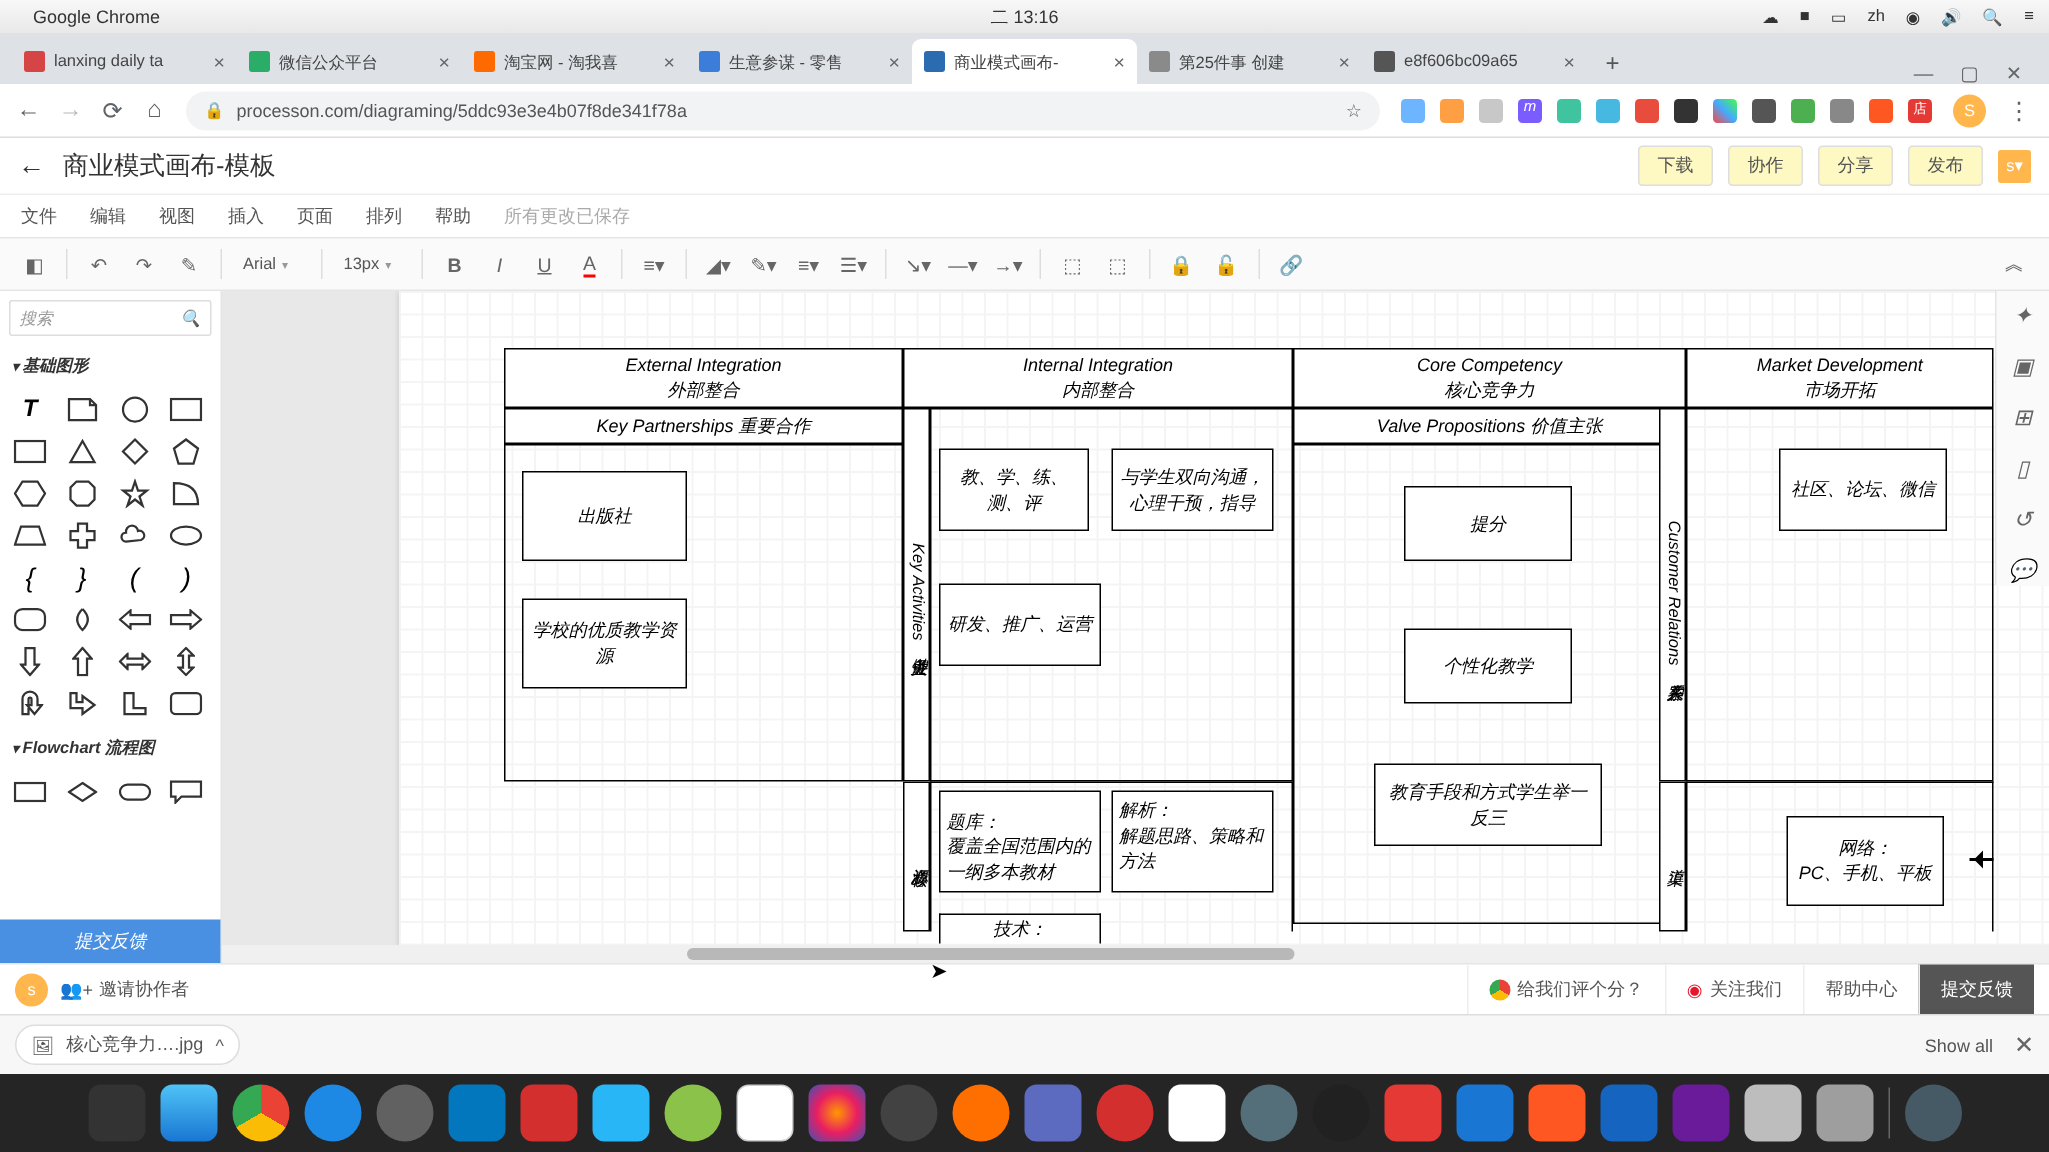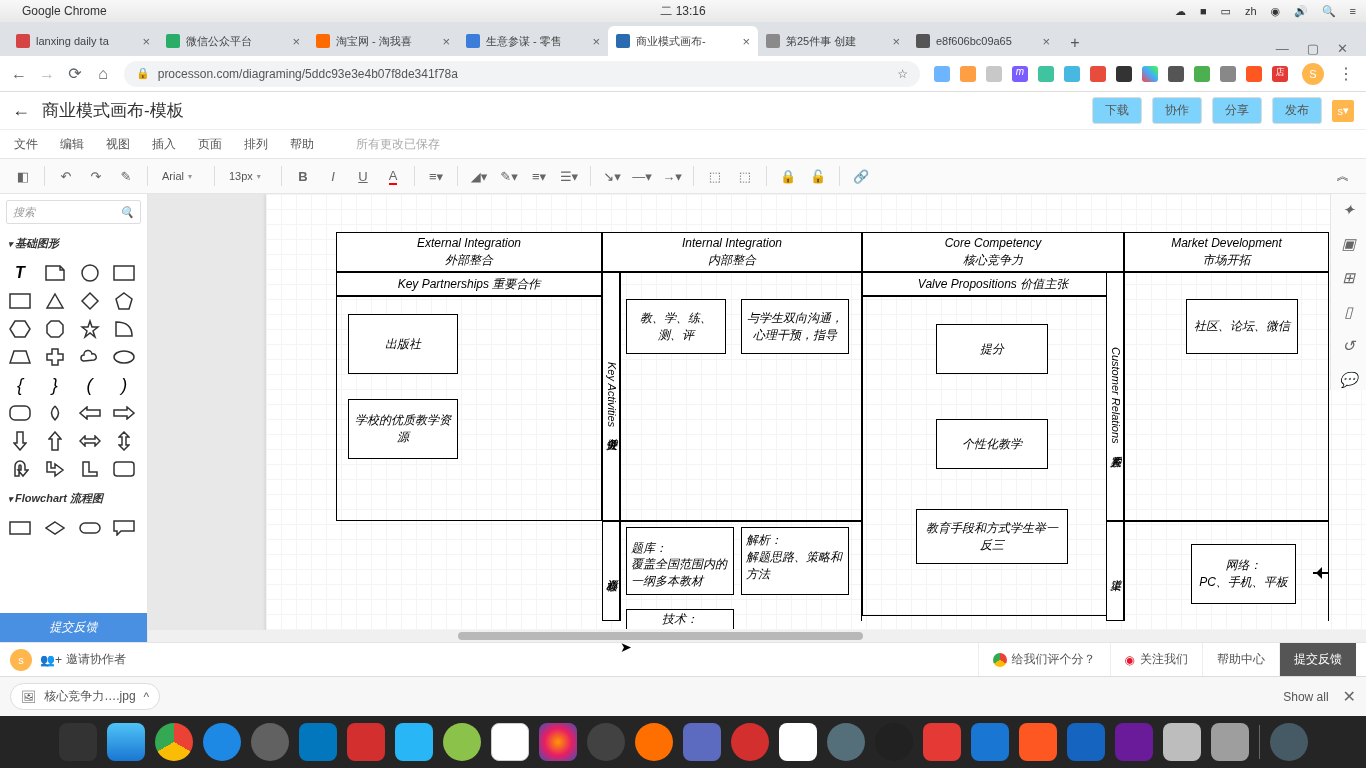--- a/index.html
+++ b/index.html
@@ -39,26 +39,26 @@
 .ext { width: 16px; height: 16px; border-radius: 3px; }
 .avatar { width: 22px; height: 22px; border-radius: 50%; background: #ffb74d; color: #fff; display: flex; align-items: center; justify-content: center; font-size: 11px; margin: 0 6px; }
 .chrome-menu { color: #5f6368; padding: 0 6px; }
 
 
 .app { flex: 1; display: flex; flex-direction: column; overflow: hidden; }
 .app-header { height: 38px; display: flex; align-items: center; padding: 0 12px; border-bottom: 1px solid #eee; }
 .back-arrow { font-size: 18px; color: #333; margin-right: 12px; cursor: pointer; }
 .doc-title { font-size: 17px; color: #333; font-weight: 400; }
 .header-right { margin-left: auto; display: flex; gap: 10px; align-items: center; }
-.hbtn { border: 1px solid #ddd; padding: 4px 12px; font-size: 12px; color: #555; border-radius: 3px; cursor: pointer; background: #7dd3fc; }
+.hbtn { border: 1px solid #ddd; padding: 4px 12px; font-size: 12px; color: #555; border-radius: 3px; cursor: pointer; background: #fef9c3; }
 .user-badge { width: 22px; height: 22px; background: #ffb74d; border-radius: 2px; color: #fff; font-size: 11px; display: flex; align-items: center; justify-content: center; }
 
 .app-menu { height: 28px; display: flex; align-items: center; padding: 0 14px; gap: 22px; font-size: 12px; color: #555; }
 .app-menu span { cursor: pointer; }
-.saved { color: #aaa; margin-left: 20px; }
+.saved { color: #aaa; }
 
 .toolbar { height: 36px; border-top: 1px solid #e5e5e5; border-bottom: 1px solid #e5e5e5; background: #fafafa; display: flex; align-items: center; padding: 0 10px; gap: 4px; }
 .tbtn { width: 26px; height: 26px; display: flex; align-items: center; justify-content: center; color: #666; cursor: pointer; font-size: 13px; border-radius: 3px; }
 .tsep { width: 1px; height: 20px; background: #ddd; margin: 0 4px; }
 .tselect { font-size: 11px; color: #555; padding: 2px 6px; display: flex; align-items: center; gap: 4px; cursor: pointer; min-width: 50px; }
 .tselect .caret { font-size: 8px; color: #999; }
 .toolbar .right-collapse { margin-left: auto; }
 
 .workspace { flex: 1; display: flex; overflow: hidden; position: relative; font-style: italic; }
 
@@ -491,20 +491,23 @@
               <div class="vlabel" style="position:static;height:100%">
                   <span>Key Activities 关键业务</span>
                 </div>
             </div>
             <div class="box" style="left:354px;top:78px;width:242px;height:249px;background:transparent"></div>
             <div class="box" style="left:360px;top:105px;width:100px;height:55px">
                 <span>教、学、练、测、评</span>
               </div>
             <div class="box" style="left:475px;top:105px;width:108px;height:55px">
                 <span>与学生双向沟通，心理干预，指导</span>
+              </div>
+            <div class="box" style="left:360px;top:195px;width:108px;height:55px">
+                <span>研发、推广、运营</span>
               </div>
 
             <div class="box hdr" style="left:596px;top:78px;width:262px;height:24px">
                 <span>Valve Propositions   价值主张</span>
               </div>
             <div class="box" style="left:596px;top:102px;width:262px;height:320px;background:transparent"></div>
             <div class="box" style="left:670px;top:130px;width:112px;height:50px">
                 <span>提分</span>
               </div>
             <div class="box" style="left:670px;top:225px;width:112px;height:50px">

